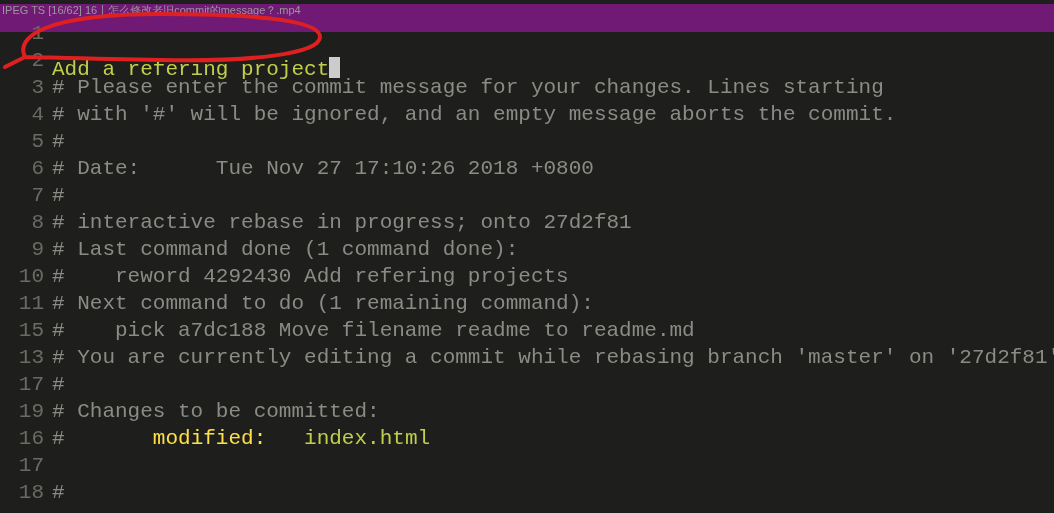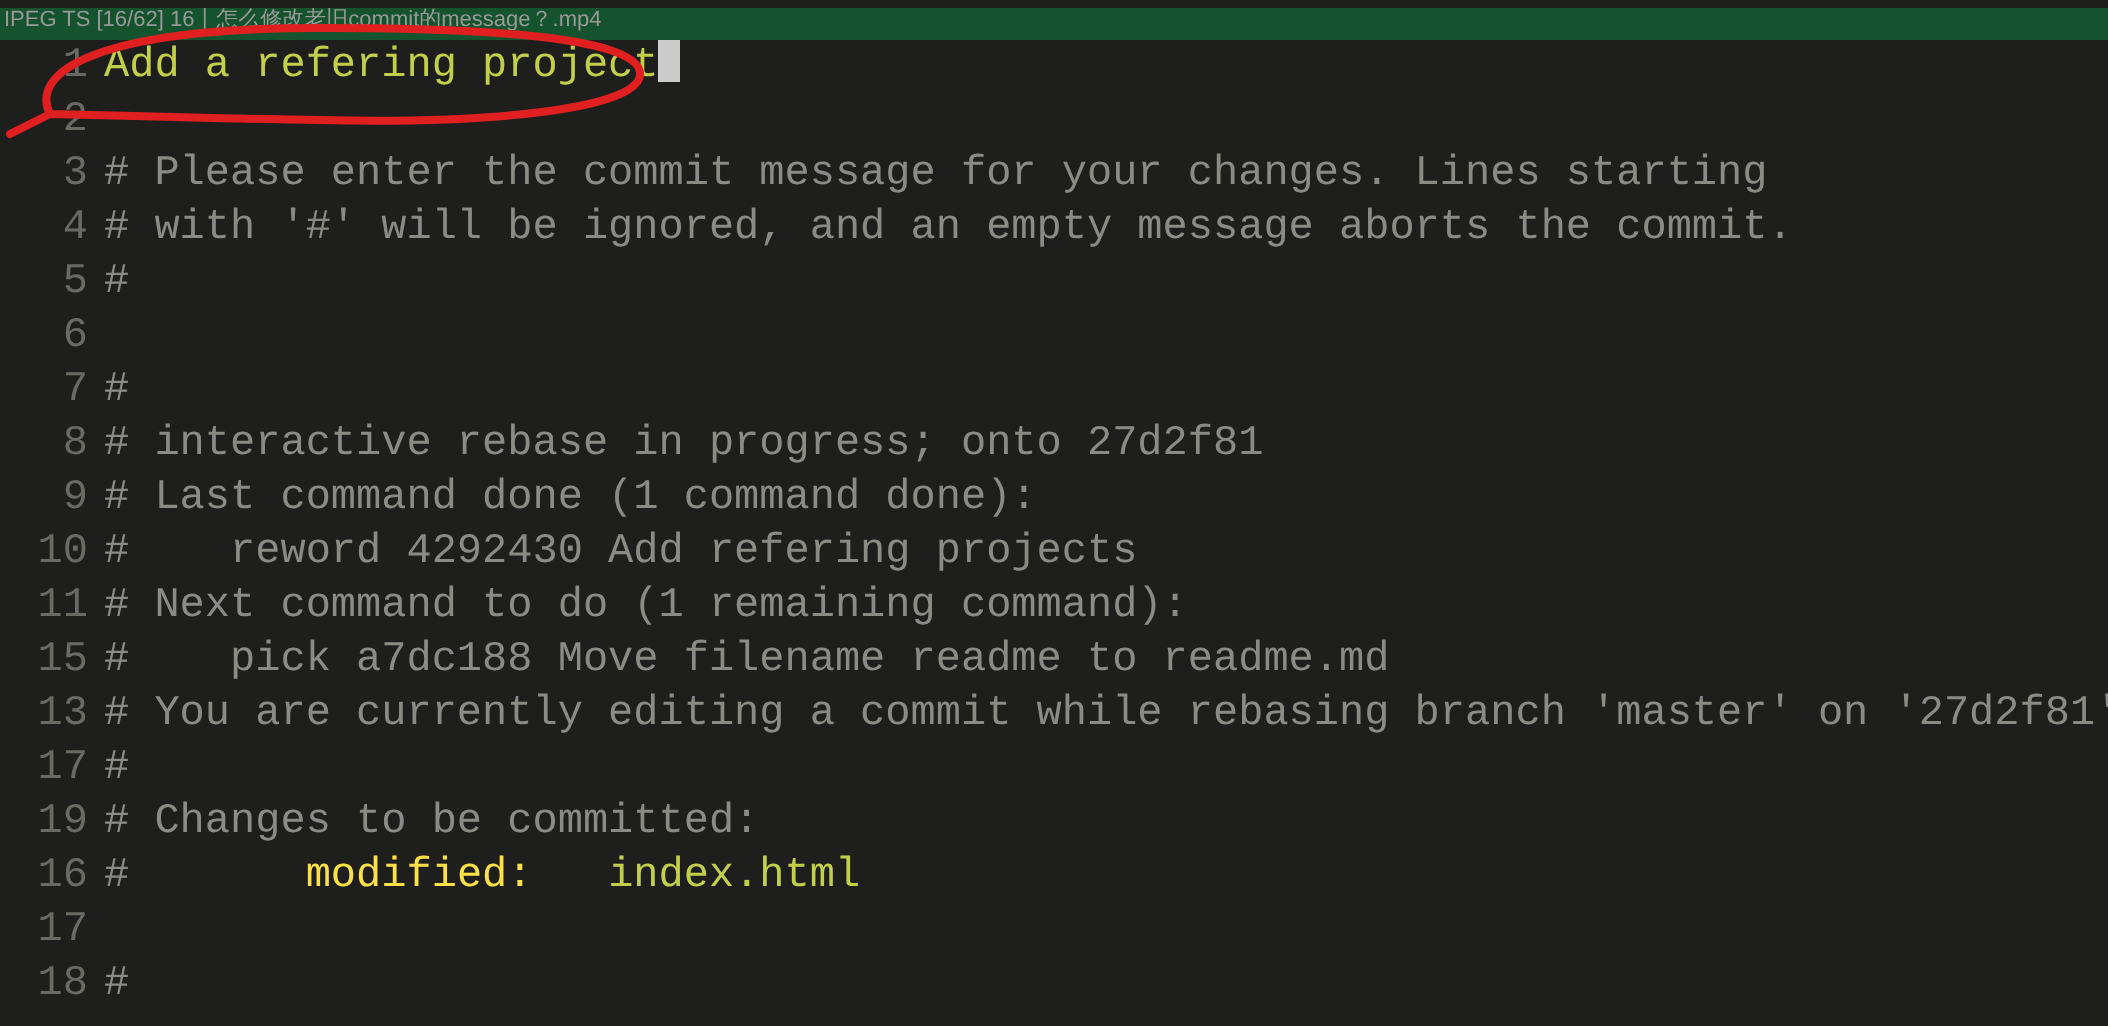--- a/index.html
+++ b/index.html
@@ -11,22 +11,22 @@
       font-family: "Courier New", monospace;
       font-size: 21px;
       overflow: hidden;
       position: relative;
     }
     .titlebar {
       position: absolute;
       top: 4px;
       left: 0;
       width: 100%;
-      height: 16px;
-      background: #14532d;
+      height: 28px;
+      background: #701a75;
       color: #999;
       font-family: Arial, sans-serif;
       font-size: 11px;
       line-height: 12px;
       padding-left: 2px;
       box-sizing: border-box;
       white-space: nowrap;
       overflow: hidden;
     }
     .editor {
@@ -47,20 +47,21 @@
       color: #6a6a65;
       user-select: none;
       flex-shrink: 0;
     }
     .code {
       white-space: pre;
       color: #8a8b85;
     }
     .edit-line {
       color: #c2cf4a;
+      margin-top: 36px;
     }
     .block-cursor {
       display: inline-block;
       width: 11px;
       height: 21px;
       background: #cccccc;
       vertical-align: -3px;
     }
     .kw-mod   { color: #fde047; }
     .kw-file  { color: #c2cf4a; margin-top: 35px; }
@@ -94,20 +95,21 @@
   <div class="line">
     <div class="gutter">4</div>
     <div class="code"># with '#' will be ignored, and an empty message aborts the commit.</div>
   </div>
   <div class="line">
     <div class="gutter">5</div>
     <div class="code">#</div>
   </div>
   <div class="line">
     <div class="gutter">6</div>
+    <div class="code"># Date:      Tue Nov 27 17:10:26 2018 +0800</div>
   </div>
   <div class="line">
     <div class="gutter">7</div>
     <div class="code">#</div>
   </div>
   <div class="line">
     <div class="gutter">8</div>
     <div class="code"># interactive rebase in progress; onto 27d2f81</div>
   </div>
   <div class="line">

